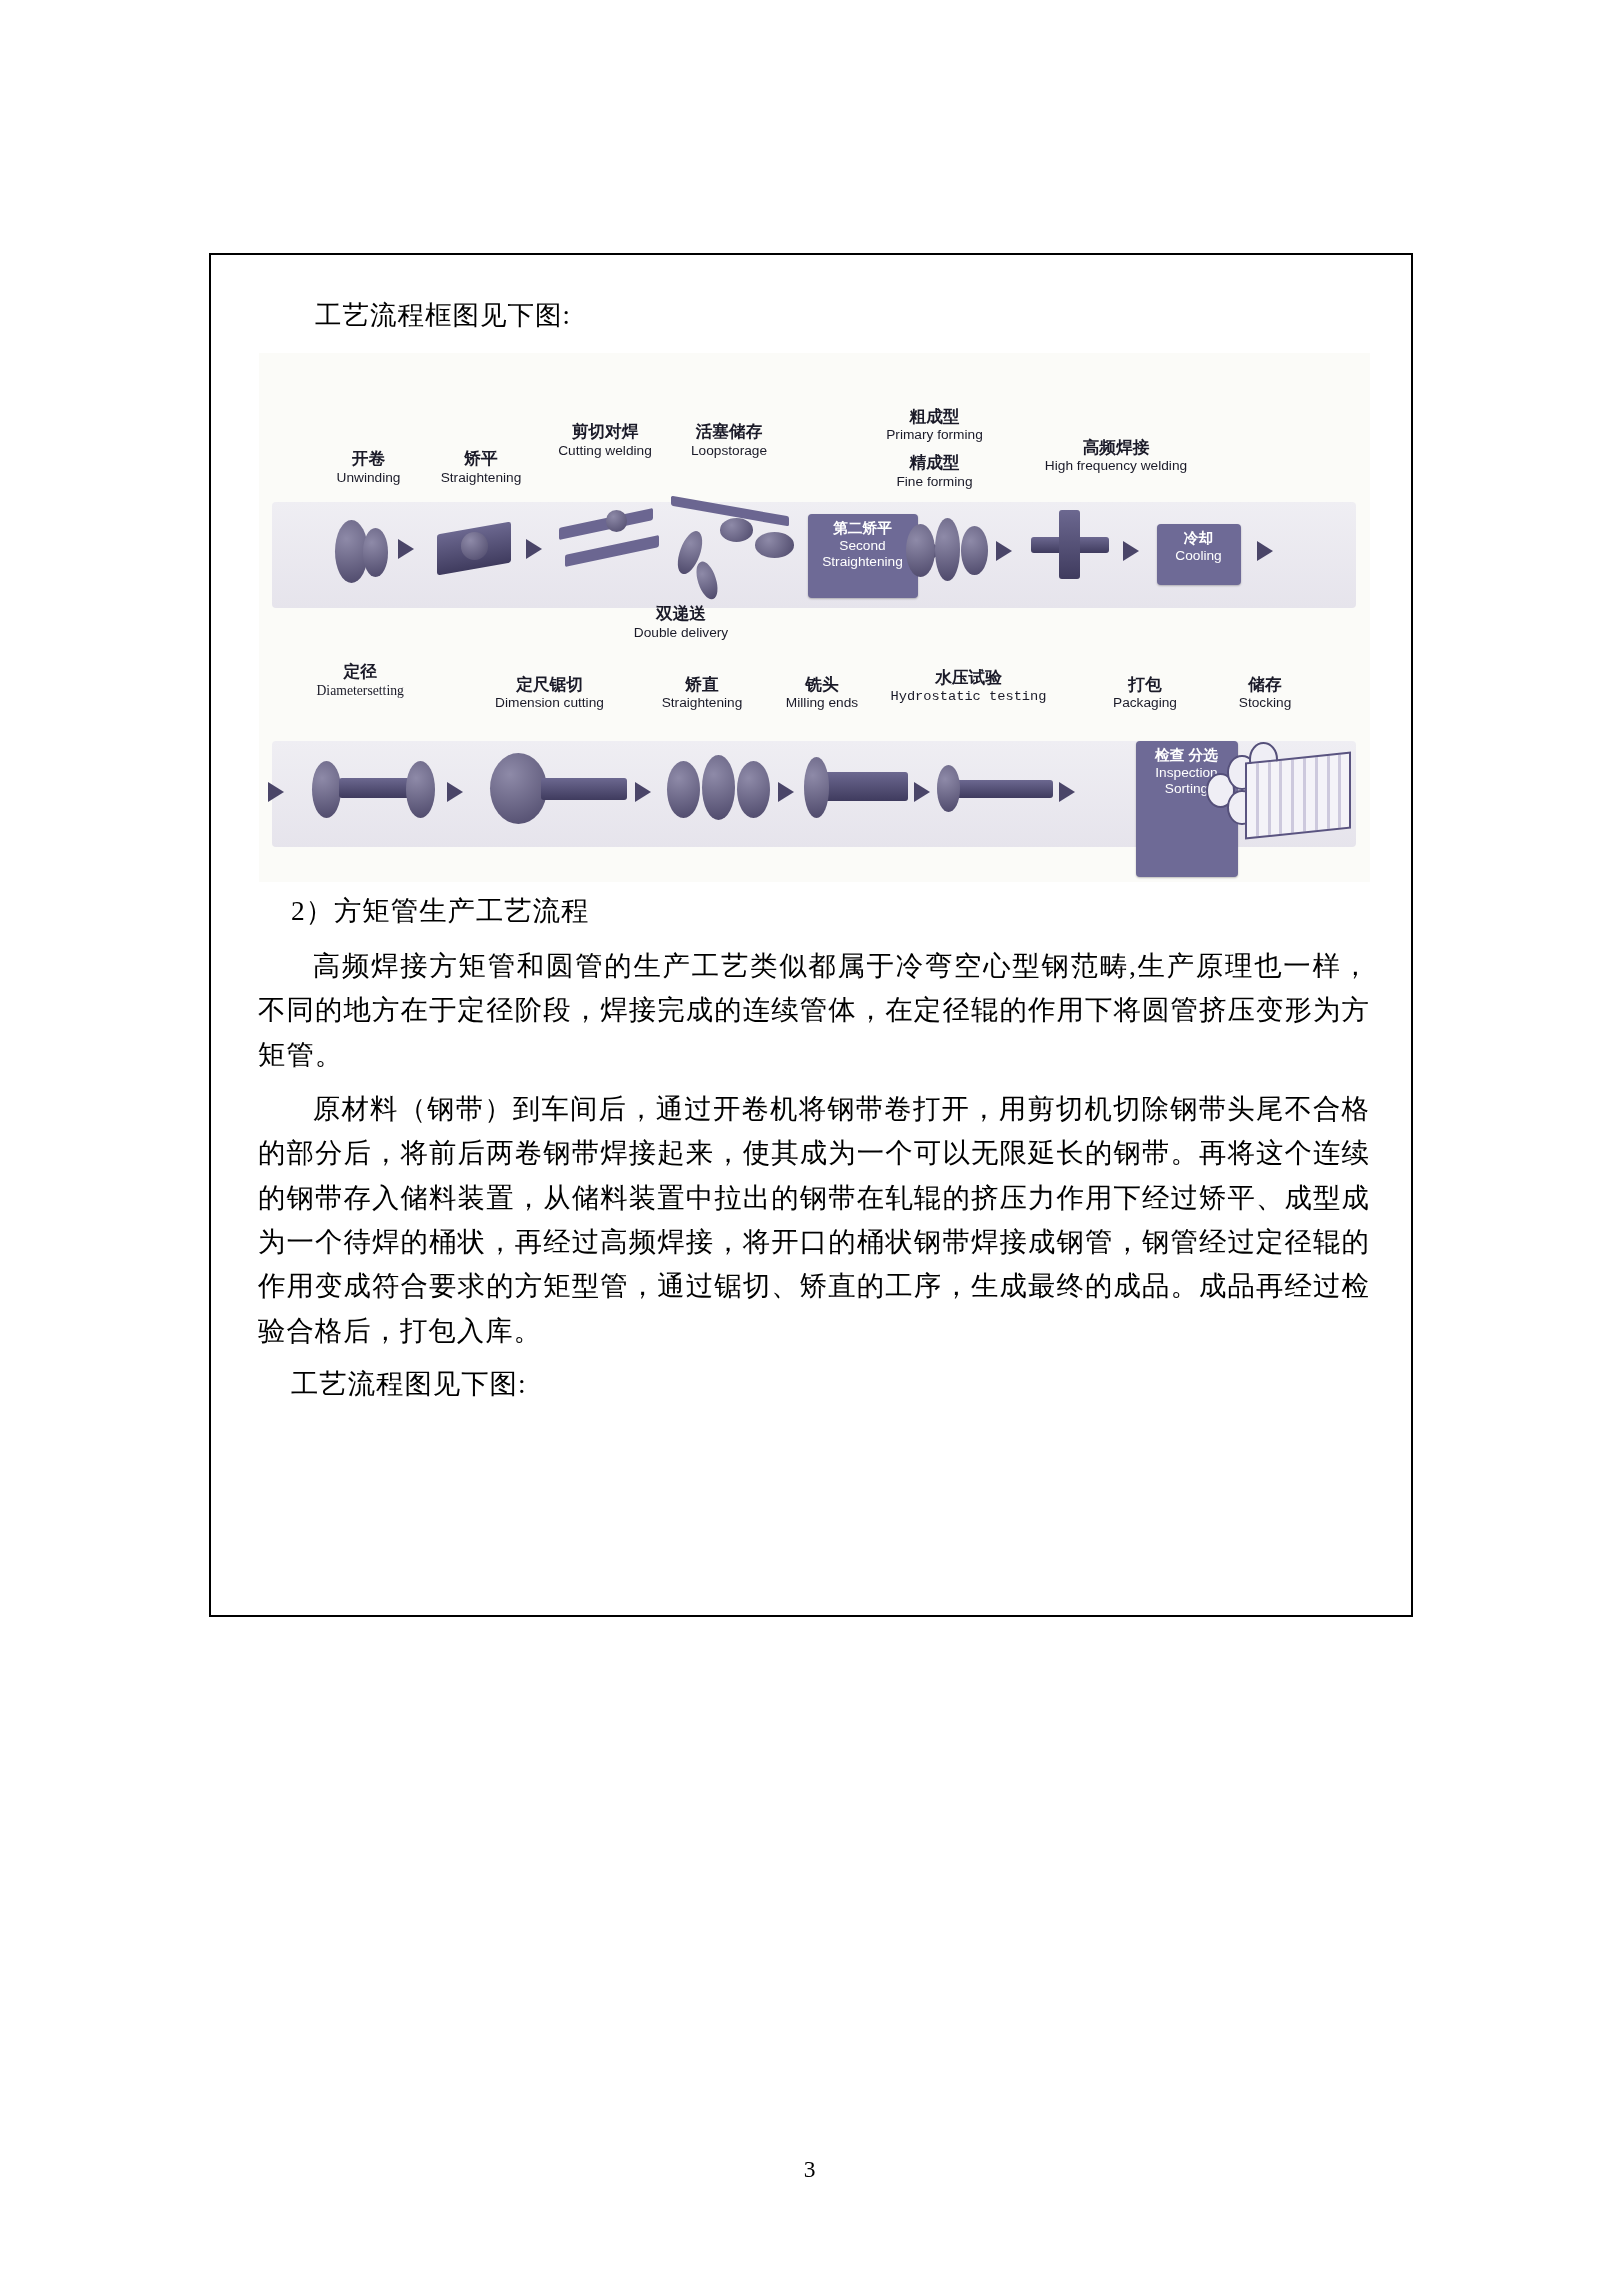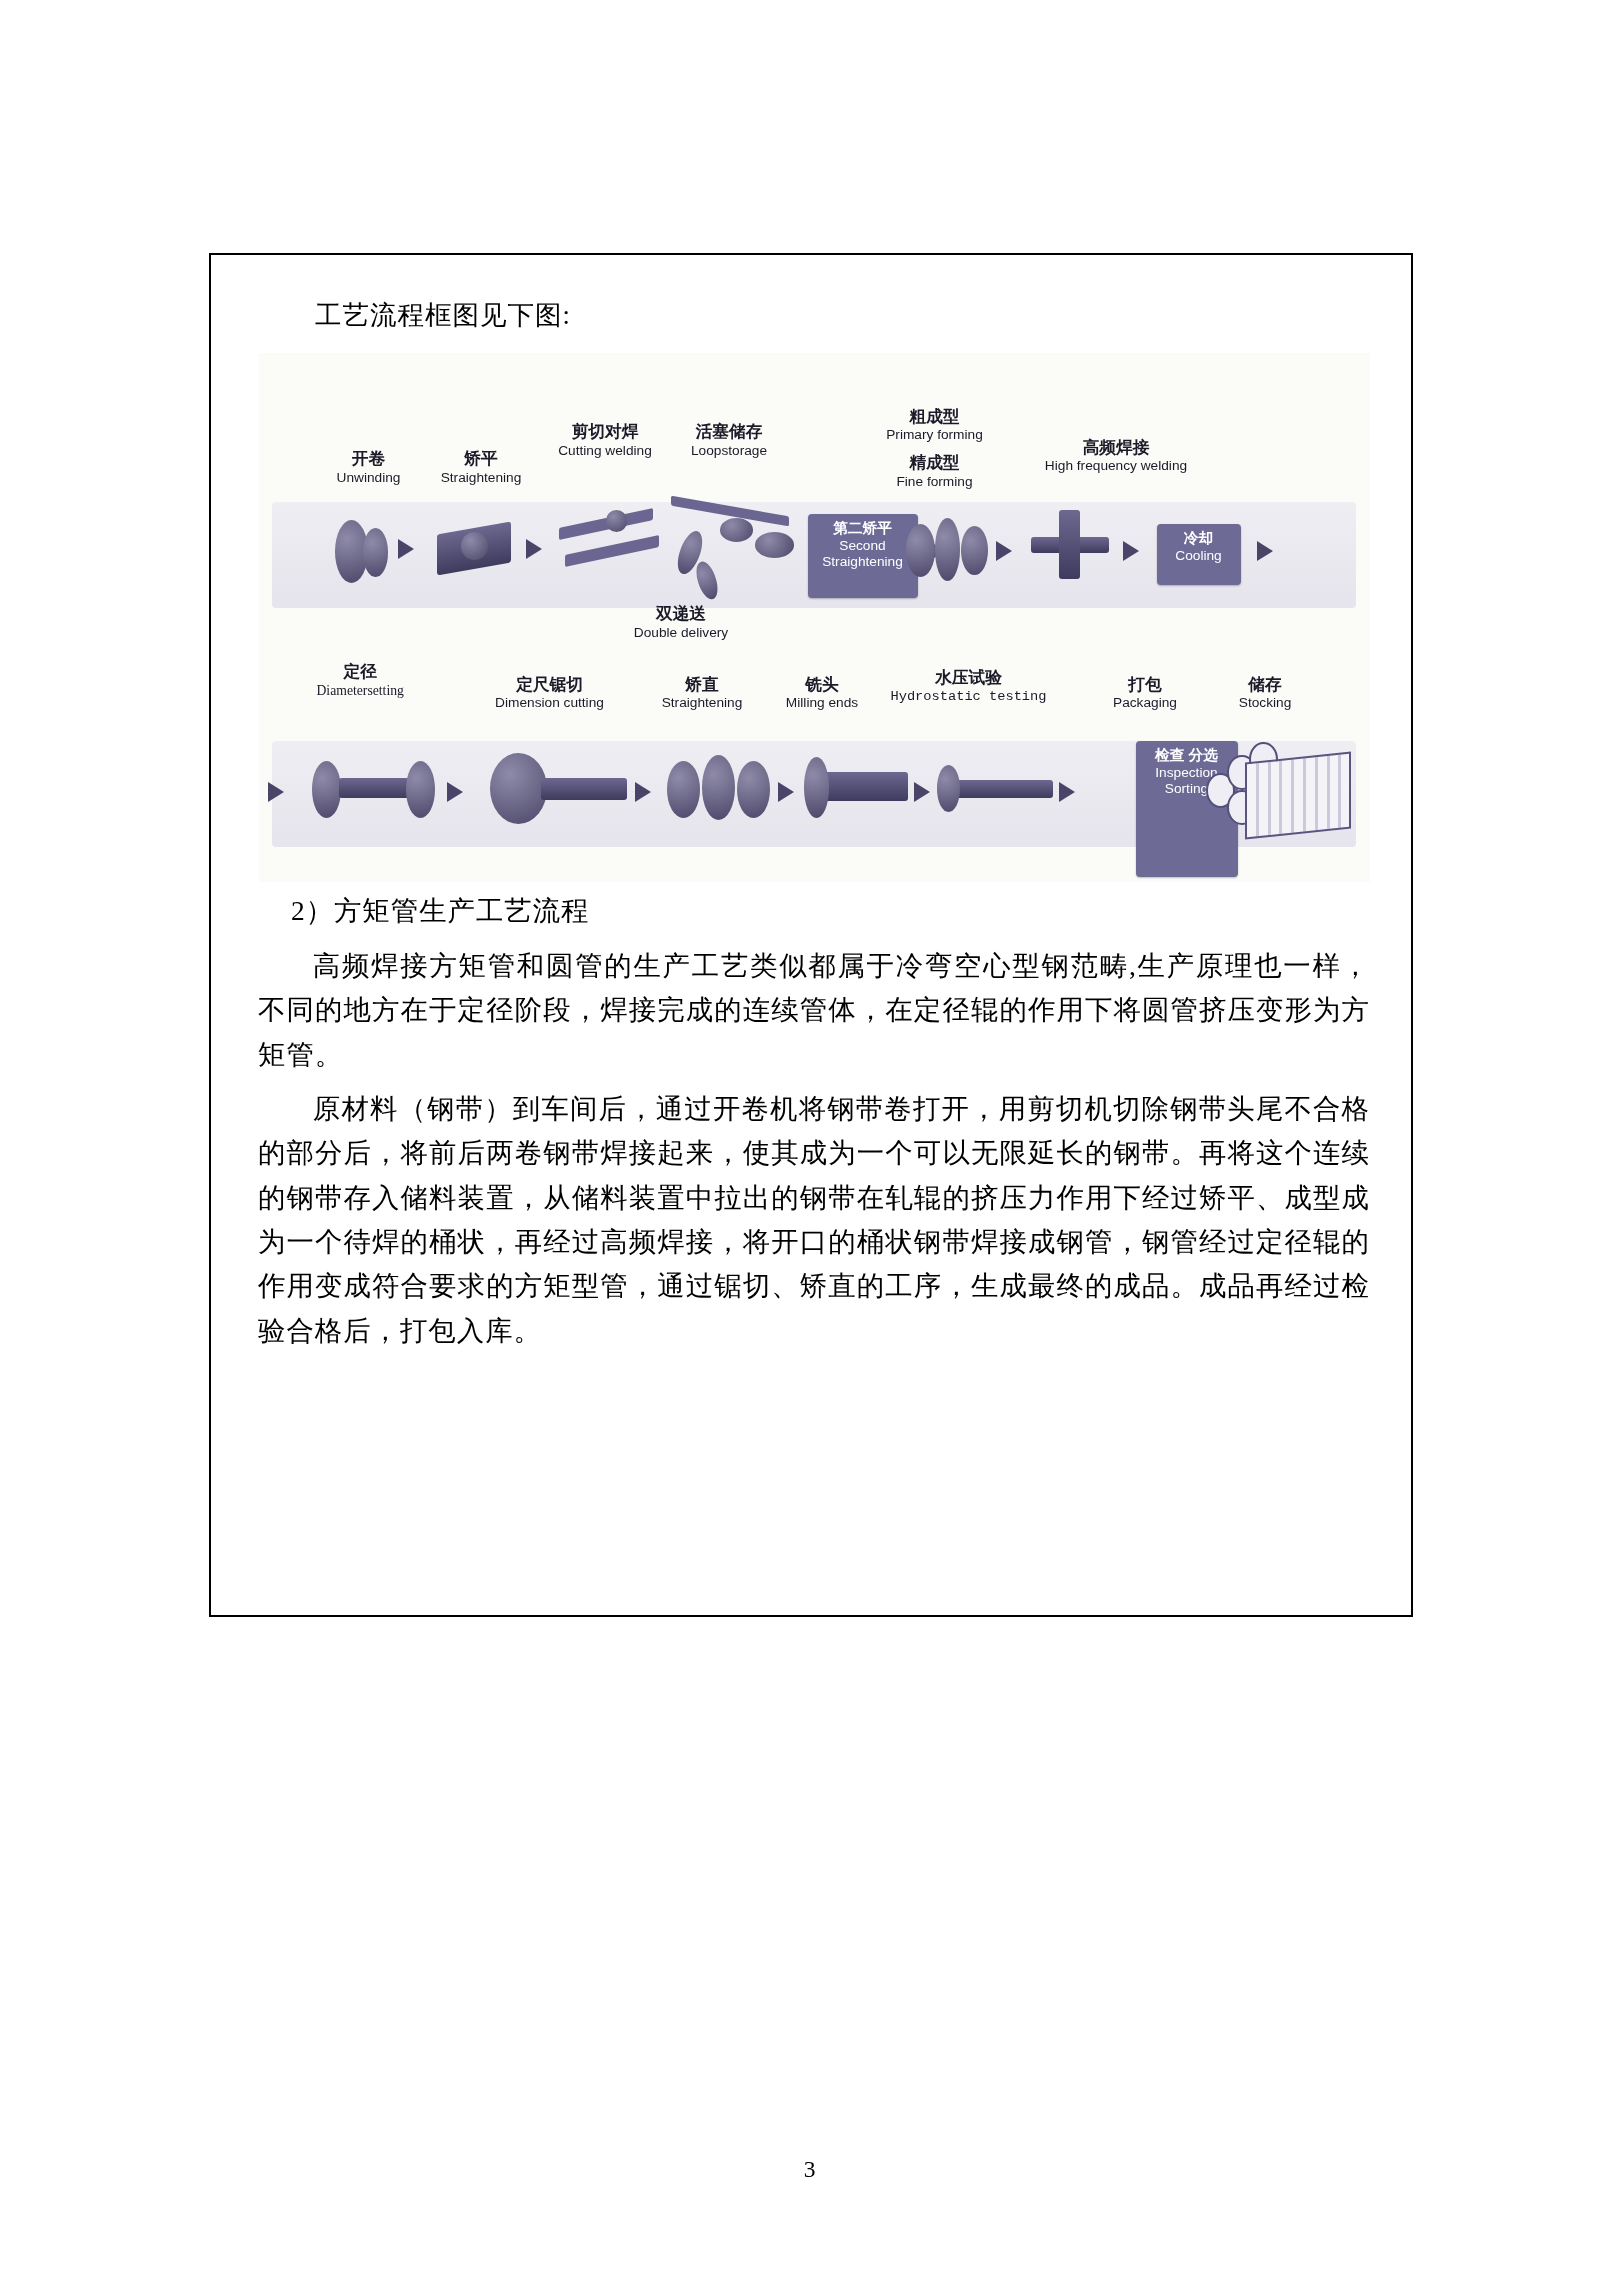--- a/index.html
+++ b/index.html
@@ -322,17 +322,18 @@
         <div class="stack" style="left:986px; top:110px;"></div>
       </div>
     </div>
 
 
     <div class="subhead">2）方矩管生产工艺流程</div>
 
     <div class="para">高频焊接方矩管和圆管的生产工艺类似都属于冷弯空心型钢范畴,生产原理也一样，不同的地方在于定径阶段，焊接完成的连续管体，在定径辊的作用下将圆管挤压变形为方矩管。</div>
     <div class="para">原材料（钢带）到车间后，通过开卷机将钢带卷打开，用剪切机切除钢带头尾不合格的部分后，将前后两卷钢带焊接起来，使其成为一个可以无限延长的钢带。再将这个连续的钢带存入储料装置，从储料装置中拉出的钢带在轧辊的挤压力作用下经过矫平、成型成为一个待焊的桶状，再经过高频焊接，将开口的桶状钢带焊接成钢管，钢管经过定径辊的作用变成符合要求的方矩型管，通过锯切、矫直的工序，生成最终的成品。成品再经过检验合格后，打包入库。</div>
 
+    <div class="subhead">工艺流程图见下图:</div>
   </div>
 
   <div class="page-number">3</div>
 </div>
 
 
 </body></html>

